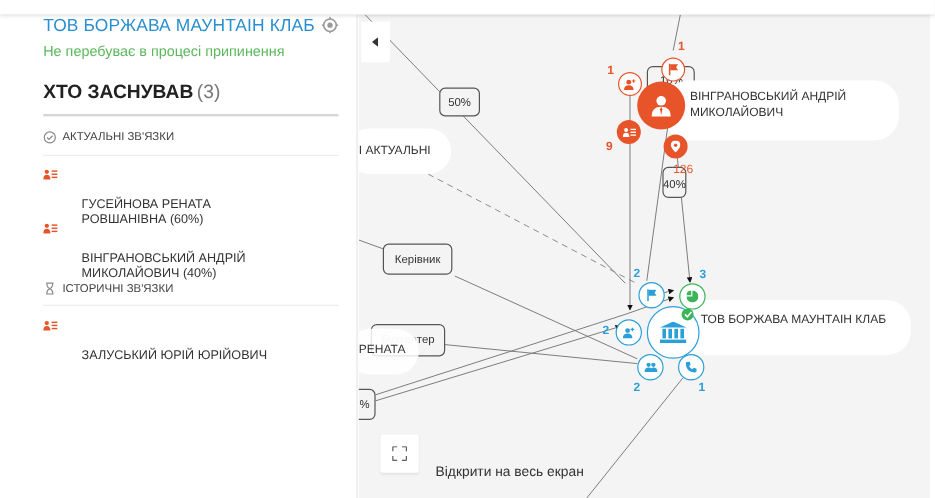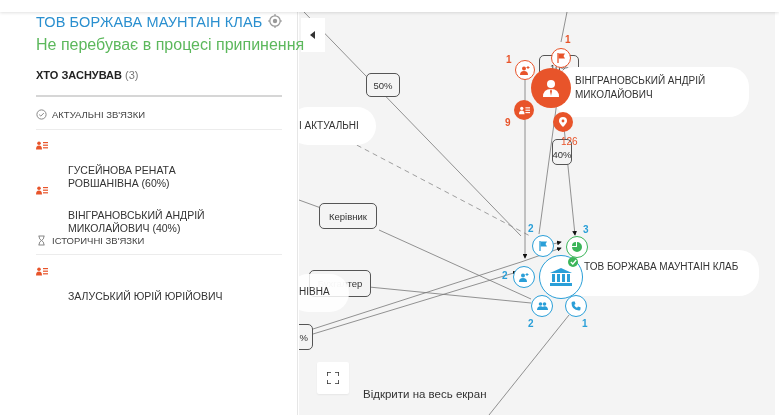--- a/index.html
+++ b/index.html
@@ -2,23 +2,23 @@
 <html><head>
 <meta charset="utf-8">
 <style>
   * { box-sizing: border-box; margin: 0; padding: 0; }
   html, body { width: 779px; height: 415px; overflow: hidden; background: #ffffff; font-family: "Liberation Sans", sans-serif; }
   .root { position: relative; width: 779px; height: 415px; background: #fff; }
   .topbar { position: absolute; left: 0; top: 0; width: 779px; height: 12px; background: #fff; box-shadow: 0 1px 3px rgba(0,0,0,0.12); z-index: 5; }
   .sidebar { position: absolute; left: 0; top: 12px; width: 298px; height: 403px; background: #fff; border-right: 1px solid #e6e6e6; z-index: 4; }
   .sidebar-inner { position: absolute; left: 36px; top: 0; width: 250px; }
   .company-title { position: absolute; left: 0; top: 2px; font-size: 14.5px; color: #2a8fcf; letter-spacing: 0.1px; white-space: nowrap; }
-  .status-text { position: absolute; left: 0; top: 24px; font-size: 16px; color: #5cb85c; white-space: nowrap; }
+  .status-text { position: absolute; left: 0; top: 24px; font-size: 12px; color: #5cb85c; white-space: nowrap; }
   .target-icon { position: absolute; left: 232px; top: 2px; width: 14px; height: 14px; }
-  .founders-heading { position: absolute; left: 0; top: 57px; font-size: 11px; font-weight: bold; color: #222; white-space: nowrap; }
+  .founders-heading { position: absolute; left: 0; top: 57px; font-size: 16px; font-weight: bold; color: #222; white-space: nowrap; }
   .founders-count { font-weight: normal; color: #777; margin-left: 3px; }
   .divider-thick { position: absolute; left: 0; top: 83px; width: 246px; height: 2px; background: #d6d6d6; }
   .section-head { position: absolute; left: 0; font-size: 9.5px; color: #444; white-space: nowrap; display: flex; align-items: flex-end; gap: 5px; }
   .section-divider { position: absolute; left: 0; width: 246px; height: 1px; background: #ececec; }
   .person-item { position: absolute; left: 0; width: 246px; }
   .person-icon { position: absolute; left: 0; top: 1px; width: 12px; height: 9px; }
   .person-name { position: absolute; left: 32px; top: 0; font-size: 10.5px; color: #333; line-height: 13px; white-space: nowrap; margin-top: 24px; }
   .canvas { position: absolute; left: 299px; top: 12px; width: 476px; height: 403px; background: #f4f4f4; overflow: hidden; }
   .canvas-edge { position: absolute; left: 775px; top: 12px; width: 4px; height: 403px; background: #fff; }
   .collapse-btn { position: absolute; left: 2px; top: 6px; width: 24px; height: 34px; background: #fff; display: flex; align-items: center; justify-content: center; z-index: 3; }
@@ -161,21 +161,21 @@
     <div class="edge-label" style="left:240px; top:43px; width:40px; height:24px; justify-content:flex-start; padding-left:10px;">10%</div>
     <div class="edge-label" style="left:253px; top:127px; width:20px; height:26px; align-items:flex-end; padding-bottom:4px;">40%</div>
     <div class="edge-label" style="left:20px; top:191px; width:58px; height:26px;">Керівник</div>
     <div class="edge-label" style="left:10px; top:258px; width:62px; height:27px;">
       <span style="color:#c8c8c8;">Бухгал</span>
         <span>тер</span>
     </div>
     <div class="edge-label" style="left:-8px; top:312px; width:22px; height:26px; justify-content:flex-end; padding-right:4px;">%</div>
 
     <div class="name-pill" style="left:-10px; top:95px; width:87px; height:38px; padding:13px 0 0 10px;">І АКТУАЛЬНІ</div>
-    <div class="name-pill" style="left:-10px; top:262px; width:60px; height:38px; padding:12px 0 0 10px; background:rgba(255,255,255,0.85);">НІВНА</div>
+    <div class="name-pill" style="left:-10px; top:262px; width:60px; height:38px; padding:12px 0 0 10px; background:rgba(255,255,255,0.85);">РЕНАТА</div>
 
     <div class="name-pill" style="left:255px; top:55px; width:195px; height:50px; padding:7px 0 0 21px; line-height:14px;">
       <div>ВІНГРАНОВСЬКИЙ АНДРІЙ</div>
       <div>МИКОЛАЙОВИЧ</div>
     </div>
     <div class="node" style="left:232px; top:56px; width:40px; height:40px; background:#e8542a;">
       <svg width="20" height="20" viewBox="0 0 20 20">
         <circle cx="10" cy="6" r="4" fill="#fff"></circle>
         <path d="M2 19 Q2 11 10 11 Q18 11 18 19 Z" fill="#fff"></path>
         <path d="M10 11 L9 13 L10 18 L11 13 Z" fill="#e8542a"></path>

